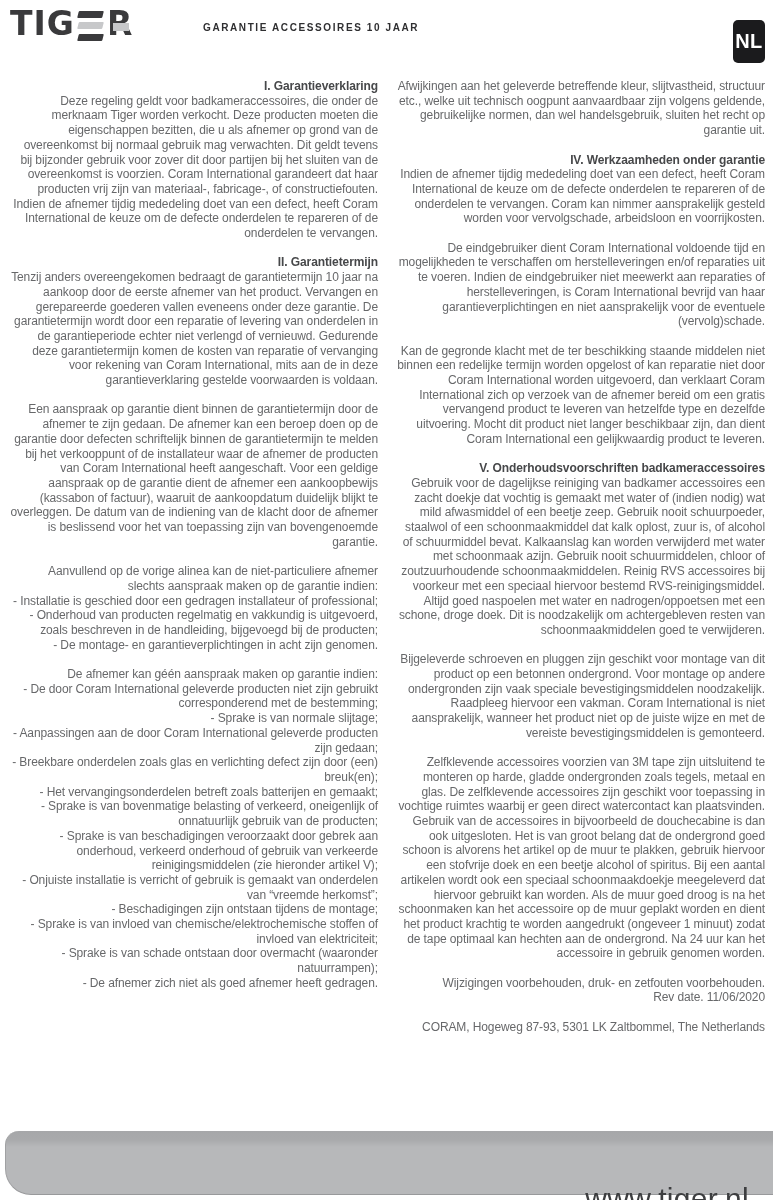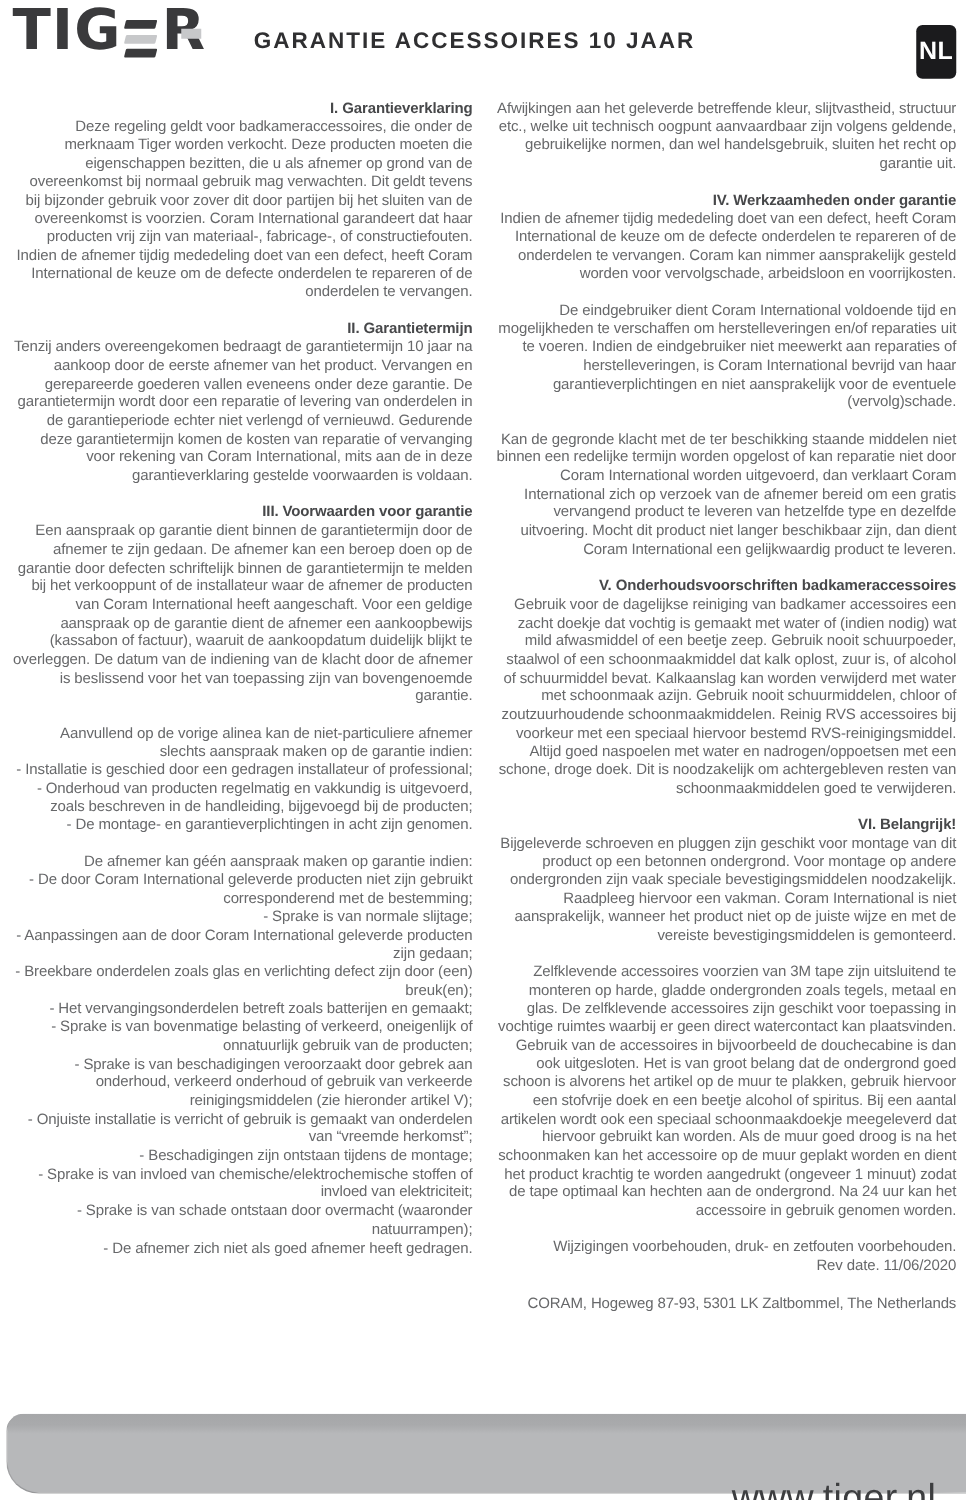--- a/index.html
+++ b/index.html
@@ -7,41 +7,41 @@
     position:relative;
     width:773px;height:1200px;
     background:#ffffff;
     font-family:"Liberation Sans",sans-serif;
     overflow:hidden;
   }
 
   
   .logo{
     position:absolute;left:10px;top:2px;
-    display:flex;align-items:flex-end;
+    display:flex;align-items:center;
     font-family:"DejaVu Sans",sans-serif;
-    font-weight:bold;font-size:45px;line-height:44px;
+    font-weight:bold;font-size:33px;line-height:44px;
     color:#3a3a3c;letter-spacing:1px;
   }
   .logo .ltr{display:inline-block;}
   .logo-g{position:relative;}
   .logo-g::after{
     content:"";position:absolute;right:4px;top:21px;
     width:16px;height:8px;background:#c7c8ca;
   }
   .ebars{
     display:inline-flex;flex-direction:column;justify-content:space-between;
     width:25px;height:30px;margin:3px 4px 0 3px;
   }
   .ebars i{display:block;height:7px;background:#3a3a3c;border-radius:1px;transform:skewX(-14deg);}
   .ebars i.mid{background:#c7c8ca;}
 
   .doc-title{
     position:absolute;left:203px;top:22px;margin:0;
-    font-size:18px;font-weight:bold;letter-spacing:1.6px;
+    font-size:10px;font-weight:bold;letter-spacing:1.6px;
     color:#2f2f31;white-space:nowrap;
   }
   .lang-badge{
     position:absolute;right:8px;top:20px;
     width:32px;height:43px;background:#1b1b1d;border-radius:5px;
     display:flex;align-items:center;justify-content:center;
     color:#ffffff;font-weight:bold;font-size:20px;letter-spacing:0.5px;
   }
 
   
@@ -92,21 +92,20 @@
 
   <h1 class="doc-title">GARANTIE ACCESSOIRES 10 JAAR</h1>
 
   <div class="lang-badge">NL</div>
 
   <div class="col col-left" id="col-left">
       <h2 class="blk heading">I. Garantieverklaring</h2>
       <p class="blk para">Deze regeling geldt voor badkameraccessoires, die onder de merknaam Tiger worden verkocht. Deze producten moeten die eigenschappen bezitten, die u als afnemer op grond van de overeenkomst bij normaal gebruik mag verwachten. Dit geldt tevens bij bijzonder gebruik voor zover dit door partijen bij het sluiten van de overeenkomst is voorzien. Coram International garandeert dat haar producten vrij zijn van materiaal-, fabricage-, of constructiefouten. Indien de afnemer tijdig mededeling doet van een defect, heeft Coram International de keuze om de defecte onderdelen te repareren of de onderdelen te vervangen.</p>
       <h2 class="blk heading">II. Garantietermijn</h2>
       <p class="blk para">Tenzij anders overeengekomen bedraagt de garantietermijn 10 jaar na aankoop door de eerste afnemer van het product. Vervangen en gerepareerde goederen vallen eveneens onder deze garantie. De garantietermijn wordt door een reparatie of levering van onderdelen in de garantieperiode echter niet verlengd of vernieuwd. Gedurende deze garantietermijn komen de kosten van reparatie of vervanging voor rekening van Coram International, mits aan de in deze garantieverklaring gestelde voorwaarden is voldaan.</p>
-      <h2 class="blk heading">III. Voorwaarden voor garantie</h2>
       <p class="blk para">Een aanspraak op garantie dient binnen de garantietermijn door de afnemer te zijn gedaan. De afnemer kan een beroep doen op de garantie door defecten schriftelijk binnen de garantietermijn te melden bij het verkooppunt of de installateur waar de afnemer de producten van Coram International heeft aangeschaft. Voor een geldige aanspraak op de garantie dient de afnemer een aankoopbewijs (kassabon of factuur), waaruit de aankoopdatum duidelijk blijkt te overleggen. De datum van de indiening van de klacht door de afnemer is beslissend voor het van toepassing zijn van bovengenoemde garantie.</p>
       <p class="blk para">Aanvullend op de vorige alinea kan de niet-particuliere afnemer slechts aanspraak maken op de garantie indien:</p>
       <div class="blk list">
         <div class="item">- Installatie is geschied door een gedragen installateur of professional;</div>
         <div class="item">- Onderhoud van producten regelmatig en vakkundig is uitgevoerd, zoals beschreven in de handleiding, bijgevoegd bij de producten;</div>
         <div class="item">- De montage- en garantieverplichtingen in acht zijn genomen.</div>
       </div>
       <p class="blk para">De afnemer kan géén aanspraak maken op garantie indien:</p>
       <div class="blk list">
         <div class="item">- De door Coram International geleverde producten niet zijn gebruikt corresponderend met de bestemming;</div>
@@ -124,21 +123,20 @@
       </div>
     </div>
   <div class="col col-right" id="col-right">
       <p class="blk para">Afwijkingen aan het geleverde betreffende kleur, slijtvastheid, structuur etc., welke uit technisch oogpunt aanvaardbaar zijn volgens geldende, gebruikelijke normen, dan wel handelsgebruik, sluiten het recht op garantie uit.</p>
       <h2 class="blk heading">IV. Werkzaamheden onder garantie</h2>
       <p class="blk para">Indien de afnemer tijdig mededeling doet van een defect, heeft Coram International de keuze om de defecte onderdelen te repareren of de onderdelen te vervangen. Coram kan nimmer aansprakelijk gesteld worden voor vervolgschade, arbeidsloon en voorrijkosten.</p>
       <p class="blk para">De eindgebruiker dient Coram International voldoende tijd en mogelijkheden te verschaffen om herstelleveringen en/of reparaties uit te voeren. Indien de eindgebruiker niet meewerkt aan reparaties of herstelleveringen, is Coram International bevrijd van haar garantieverplichtingen en niet aansprakelijk voor de eventuele (vervolg)schade.</p>
       <p class="blk para">Kan de gegronde klacht met de ter beschikking staande middelen niet binnen een redelijke termijn worden opgelost of kan reparatie niet door Coram International worden uitgevoerd, dan verklaart Coram International zich op verzoek van de afnemer bereid om een gratis vervangend product te leveren van hetzelfde type en dezelfde uitvoering. Mocht dit product niet langer beschikbaar zijn, dan dient Coram International een gelijkwaardig product te leveren.</p>
       <h2 class="blk heading">V. Onderhoudsvoorschriften badkameraccessoires</h2>
       <p class="blk para">Gebruik voor de dagelijkse reiniging van badkamer accessoires een zacht doekje dat vochtig is gemaakt met water of (indien nodig) wat mild afwasmiddel of een beetje zeep. Gebruik nooit schuurpoeder, staalwol of een schoonmaakmiddel dat kalk oplost, zuur is, of alcohol of schuurmiddel bevat. Kalkaanslag kan worden verwijderd met water met schoonmaak azijn. Gebruik nooit schuurmiddelen, chloor of zoutzuurhoudende schoonmaakmiddelen. Reinig RVS accessoires bij voorkeur met een speciaal hiervoor bestemd RVS-reinigingsmiddel. Altijd goed naspoelen met water en nadrogen/oppoetsen met een schone, droge doek. Dit is noodzakelijk om achtergebleven resten van schoonmaakmiddelen goed te verwijderen.</p>
-      <h2 class="blk heading">VI. Belangrijk!</h2>
       <p class="blk para">Bijgeleverde schroeven en pluggen zijn geschikt voor montage van dit product op een betonnen ondergrond. Voor montage op andere ondergronden zijn vaak speciale bevestigingsmiddelen noodzakelijk. Raadpleeg hiervoor een vakman. Coram International is niet aansprakelijk, wanneer het product niet op de juiste wijze en met de vereiste bevestigingsmiddelen is gemonteerd.</p>
       <p class="blk para">Zelfklevende accessoires voorzien van 3M tape zijn uitsluitend te monteren op harde, gladde ondergronden zoals tegels, metaal en glas. De zelfklevende accessoires zijn geschikt voor toepassing in vochtige ruimtes waarbij er geen direct watercontact kan plaatsvinden. Gebruik van de accessoires in bijvoorbeeld de douchecabine is dan ook uitgesloten. Het is van groot belang dat de ondergrond goed schoon is alvorens het artikel op de muur te plakken, gebruik hiervoor een stofvrije doek en een beetje alcohol of spiritus. Bij een aantal artikelen wordt ook een speciaal schoonmaakdoekje meegeleverd dat hiervoor gebruikt kan worden. Als de muur goed droog is na het schoonmaken kan het accessoire op de muur geplakt worden en dient het product krachtig te worden aangedrukt (ongeveer 1 minuut) zodat de tape optimaal kan hechten aan de ondergrond. Na 24 uur kan het accessoire in gebruik genomen worden.</p>
       <p class="blk para">Wijzigingen voorbehouden, druk- en zetfouten voorbehouden.
 Rev date. 11/06/2020</p>
       <p class="blk para">CORAM, Hogeweg 87-93, 5301 LK Zaltbommel, The Netherlands</p>
     </div>
 
   <div class="footer-band">
     <span class="website">www.tiger.nl</span>
   </div>

